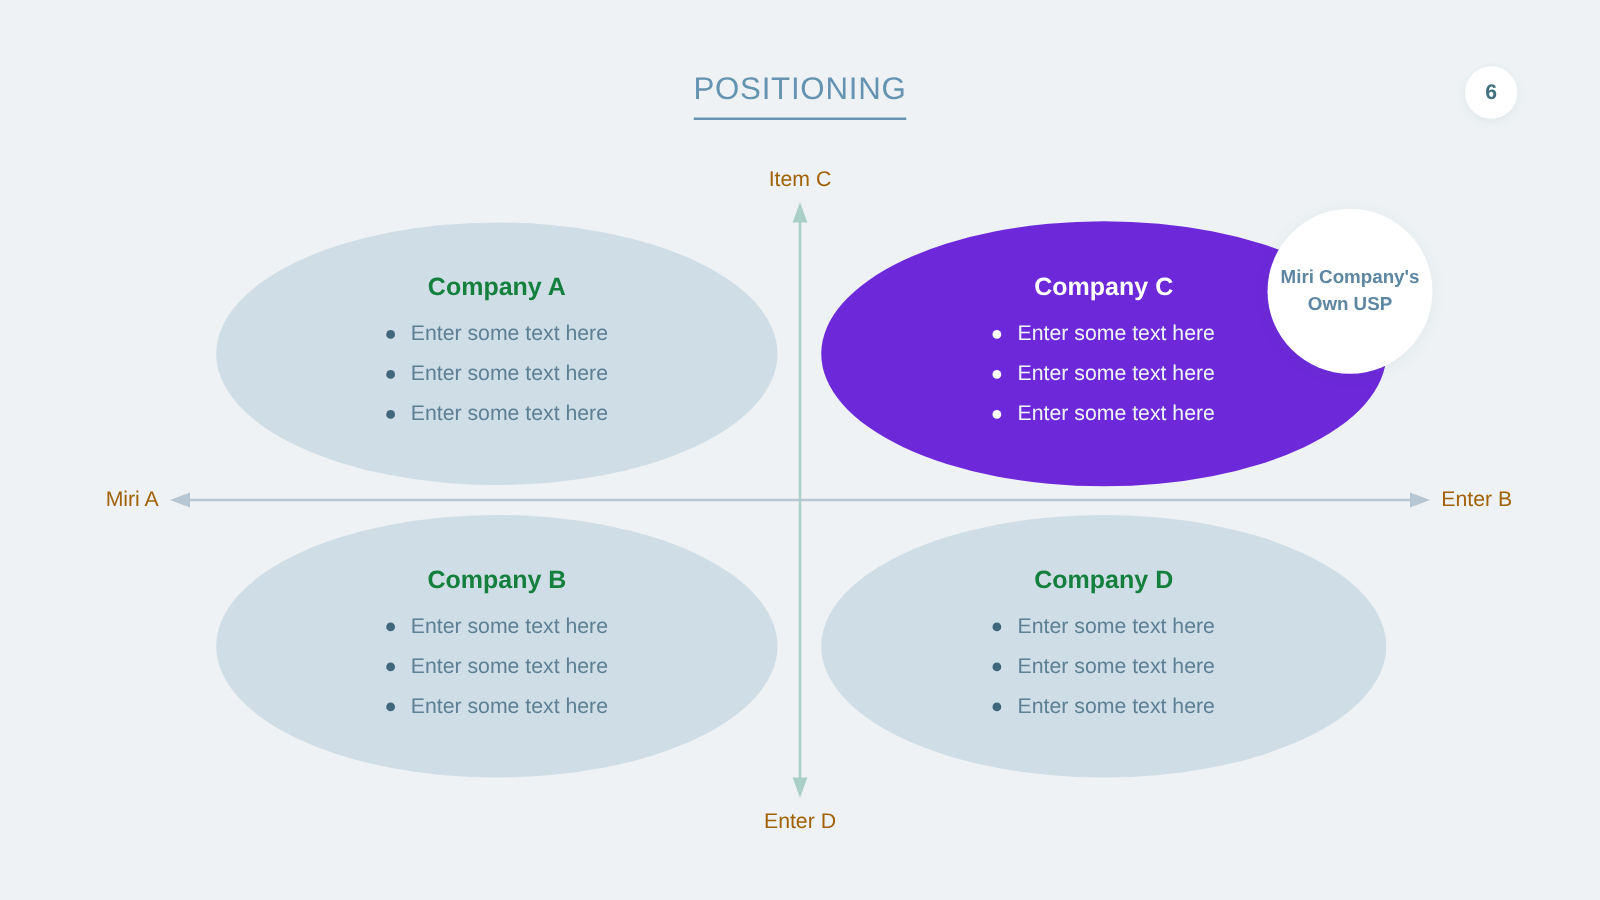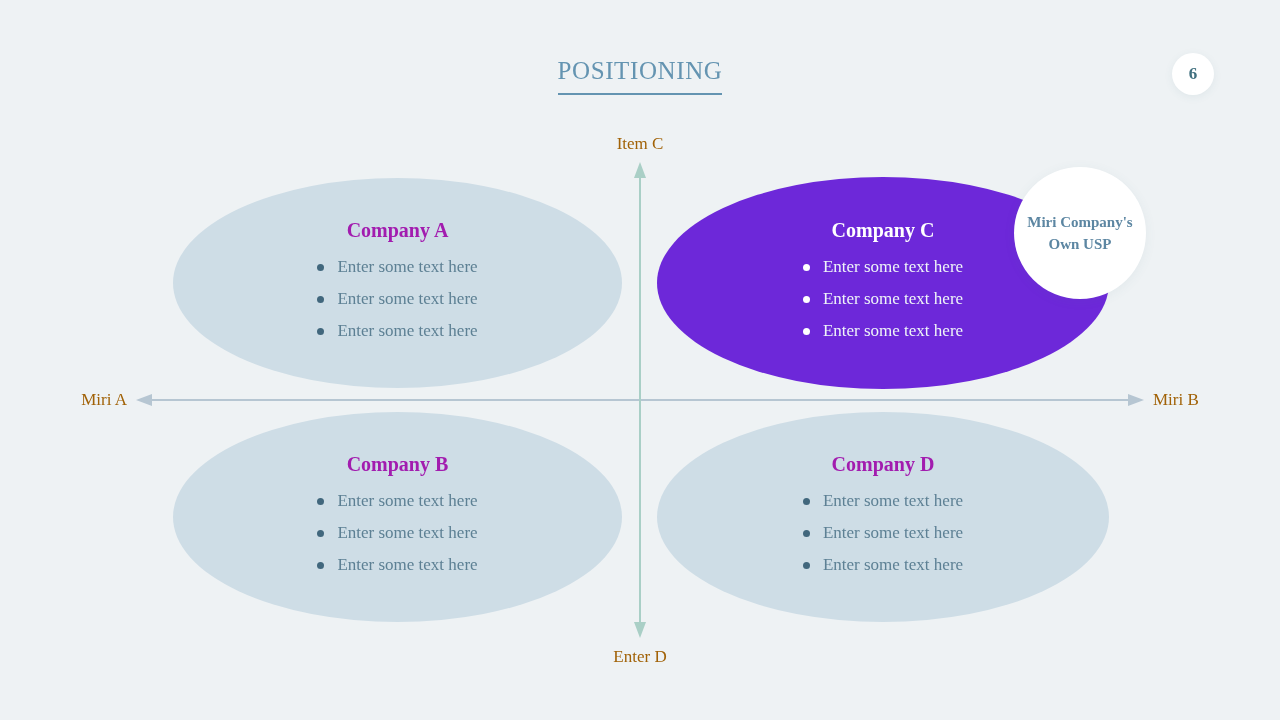--- a/index.html
+++ b/index.html
@@ -7,21 +7,20 @@
   body {
     font-family: "Liberation Sans", sans-serif;
     background: #eef2f4;
     overflow: hidden;
   }
   .slide {
     position: relative;
     width: 1280px;
     height: 720px;
     background: #eef2f4;
-    font-family: Liberation Serif, serif;
   }
 
   
   .title-wrap {
     position: absolute;
     top: 57px; left: 0; right: 0;
     text-align: center;
   }
   .title {
     display: inline-block;
@@ -71,21 +70,21 @@
     padding-bottom: 6px;
   }
   .q-a { left: 173px; top: 178px; width: 449px; height: 210px; }
   .q-c { left: 657px; top: 177px; width: 452px; height: 212px; }
   .q-b { left: 173px; top: 412px; width: 449px; height: 210px; }
   .q-d { left: 657px; top: 412px; width: 452px; height: 210px; }
 
   .q-title {
     font-size: 20px;
     font-weight: 600;
-    color: #a21caf;
+    color: #15803d;
     margin-bottom: 15px;
   }
   .q-bullets { list-style: none; }
   .q-bullets li {
     display: flex;
     align-items: center;
     margin-top: 12px;
     font-size: 17px;
     color: #5d8094;
   }
@@ -139,21 +138,21 @@
   <svg class="axes-svg" width="1280" height="720" viewBox="0 0 1280 720">
     <line x1="148" y1="400" x2="1132" y2="400" stroke="#b6c6d2" stroke-width="2"></line>
     <polygon points="136,400 152,394 152,406" fill="#b6c6d2"></polygon>
     <polygon points="1144,400 1128,394 1128,406" fill="#b6c6d2"></polygon>
     <line x1="640" y1="174" x2="640" y2="626" stroke="#a9cfc6" stroke-width="2"></line>
     <polygon points="640,162 634,178 646,178" fill="#a9cfc6"></polygon>
     <polygon points="640,638 634,622 646,622" fill="#a9cfc6"></polygon>
   </svg>
 
   <div class="axis-label label-left">Miri A</div>
-  <div class="axis-label label-right">Miri B</div>
+  <div class="axis-label label-right">Enter B</div>
   <div class="axis-label label-top">Item C</div>
   <div class="axis-label label-bottom">Enter D</div>
 
   <div class="ellipse q-a">
     <div class="q-title">Company A</div>
     <ul class="q-bullets">
       <li>
           <span class="dot"></span>
           <span>Enter some text here</span>
         </li>

